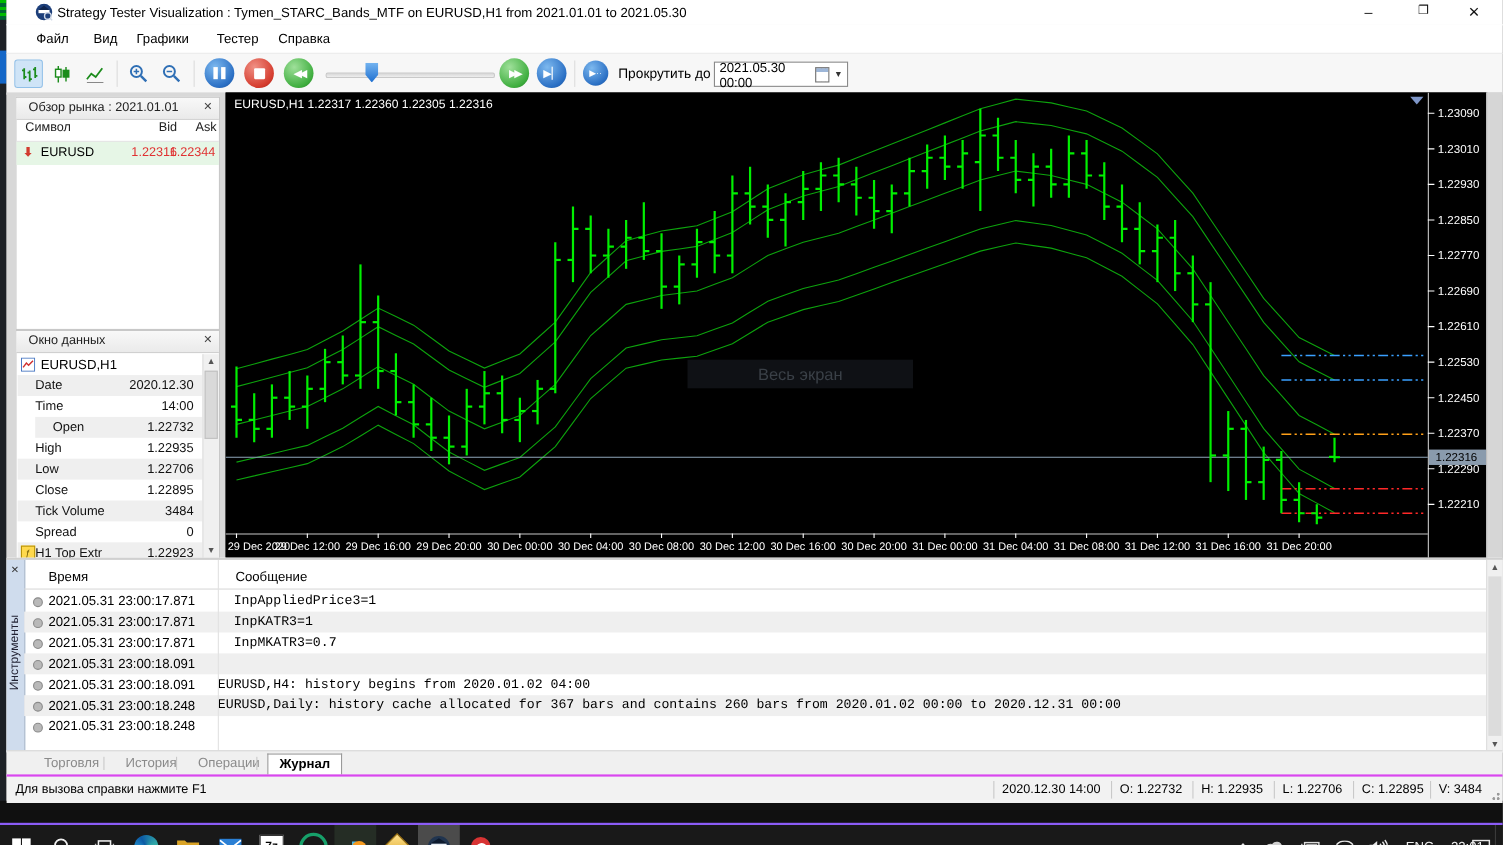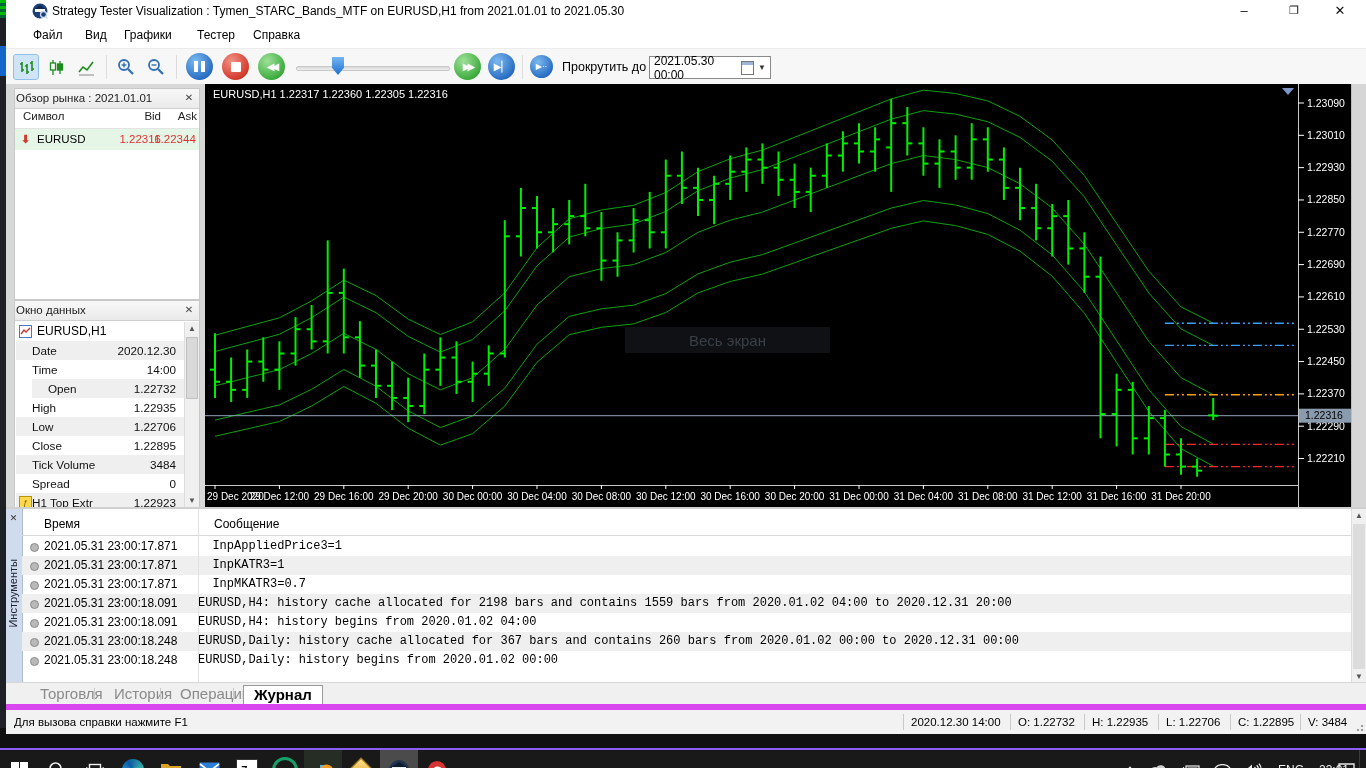--- a/index.html
+++ b/index.html
@@ -37,21 +37,21 @@
   .scrolllbl{position:absolute;top:11px;font-size:12.5px;color:#000;}
   .datefield{position:absolute;top:7px;height:21px;background:#fff;border:1px solid #8a8a8a;font-size:12px;
     display:flex;align-items:center;padding:0 4px;color:#000;}
   .calicon{width:13px;height:12px;margin-left:8px;border:1px solid #777;
     background:linear-gradient(#9db6d8 0 3px,#fff 3px),
     repeating-linear-gradient(90deg,#bbb 0 1px,transparent 1px 4px);}
   .dropdn{font-size:8px;color:#333;margin-left:4px;}
   
   .panel{position:absolute;background:#fff;border:1px solid #c8c8c8;}
   .phead{position:absolute;left:0;top:0;right:0;height:19px;background:linear-gradient(#f8f8f8,#eaeaea);
-    border-bottom:1px solid #d0d0d0;font-size:11.5px;color:#222;line-height:19px;padding-left:1px;}
+    border-bottom:1px solid #d0d0d0;font-size:11.5px;color:#222;line-height:19px;padding-left:11px;}
   .pclose{position:absolute;right:3px;top:2px;width:14px;height:14px;font-size:10px;line-height:14px;text-align:center;color:#444;}
   .mw-colhead{position:absolute;font-size:11.5px;color:#222;}
   .mw-val{color:#e03232;}
   .tabbar{position:absolute;left:0;right:0;bottom:0;height:24px;background:#f2f2f2;border-top:1px solid #d5d5d5;}
   .tab{position:absolute;top:2px;height:21px;font-size:11.5px;line-height:20px;padding:0 12px;color:#888;}
   .tab.active{background:#fff;border:1px solid #b5b5b5;border-bottom:none;color:#000;top:1px;}
   .dwrow{position:absolute;left:1px;right:15px;height:19px;font-size:11.7px;line-height:19px;color:#111;}
   .dwrow .lbl{position:absolute;left:16px;}
   .dwrow .val{position:absolute;right:8px;}
   .scrollv{position:absolute;width:14px;background:#f0f0f0;border-left:1px solid #ddd;}
@@ -68,24 +68,24 @@
   .sidetab .vlabel{position:absolute;left:1px;top:50px;font-size:11px;color:#223;writing-mode:vertical-rl;transform:rotate(180deg);}
   .loghead{position:absolute;font-size:12px;color:#000;}
   .logrow{position:absolute;left:16px;right:14px;height:19px;line-height:19px;font-size:12px;color:#000;}
   .logrow.alt{background:#efefef;}
   .logdot{position:absolute;left:8px;top:6px;width:7px;height:7px;border-radius:50%;background:#b9b9b9;border:1px solid #8a8a8a;}
   .logtime{position:absolute;left:22px;white-space:nowrap;}
   .logmsg{position:absolute;left:176px;white-space:pre;font-family:"Liberation Mono",monospace;font-size:12px;}
   .logdivider{position:absolute;top:0;bottom:0;width:1px;background:#e2e2e2;}
   
   .btabs{position:absolute;background:#f0f0f0;border-top:1px solid #d7d7d7;}
-  .btab{position:absolute;top:2px;height:18px;line-height:17px;font-size:15px;color:#8a8a8a;padding:0 10px;}
+  .btab{position:absolute;top:2px;height:18px;line-height:17px;font-size:12px;color:#8a8a8a;padding:0 10px;}
   .btab.active{background:#fff;border:1px solid #9a9a9a;border-bottom:none;color:#000;font-weight:bold;height:19px;}
   .btabsep{position:absolute;top:5px;width:1px;height:12px;background:#c9c9c9;}
-  .statusbar{position:absolute;background:#f2f2f2;border-top:6px solid #d946ef;font-size:11.5px;color:#000;}
+  .statusbar{position:absolute;background:#f2f2f2;border-top:2px solid #d946ef;font-size:11.5px;color:#000;}
   .sfield{position:absolute;top:0;height:100%;display:flex;align-items:center;white-space:nowrap;}
   .ssep{position:absolute;top:4px;width:1px;height:16px;background:#c9c9c9;}
   .grip{position:absolute;right:2px;bottom:2px;width:10px;height:10px;
     background:radial-gradient(circle at 8px 8px,#9a9a9a 1px,transparent 1.6px),
                radial-gradient(circle at 4px 8px,#9a9a9a 1px,transparent 1.6px),
                radial-gradient(circle at 8px 4px,#9a9a9a 1px,transparent 1.6px);}
   
   .taskbar{position:absolute;left:0;top:748px;width:1366px;height:40px;background:#191919;border-top:2px solid #8b5cf6;}
   .tb-slot{position:absolute;top:0;width:38px;height:40px;display:flex;align-items:center;justify-content:center;}
   .tb-underline{position:absolute;bottom:0;left:7px;right:7px;height:2px;background:#76b9ed;}
@@ -590,36 +590,34 @@
           <span class="logmsg">  InpKATR3=1</span>
         </div>
         <div class="logrow" style="top: 66px;">
           <span class="logdot"></span>
           <span class="logtime">2021.05.31 23:00:17.871</span>
           <span class="logmsg">  InpMKATR3=0.7</span>
         </div>
         <div class="logrow alt" style="top: 85px;">
           <span class="logdot"></span>
           <span class="logtime">2021.05.31 23:00:18.091</span>
-          <span class="logmsg">EURUSD,H4: history cache allocated for 2198 bars and contains 1559 bars from 2020.01.02 04:00 to 2020.12.31 20:00</span>
         </div>
         <div class="logrow" style="top: 104px;">
           <span class="logdot"></span>
           <span class="logtime">2021.05.31 23:00:18.091</span>
           <span class="logmsg">EURUSD,H4: history begins from 2020.01.02 04:00</span>
         </div>
         <div class="logrow alt" style="top: 123px;">
           <span class="logdot"></span>
           <span class="logtime">2021.05.31 23:00:18.248</span>
           <span class="logmsg">EURUSD,Daily: history cache allocated for 367 bars and contains 260 bars from 2020.01.02 00:00 to 2020.12.31 00:00</span>
         </div>
         <div class="logrow" style="top: 142px;">
           <span class="logdot"></span>
           <span class="logtime">2021.05.31 23:00:18.248</span>
-          <span class="logmsg">EURUSD,Daily: history begins from 2020.01.02 00:00</span>
         </div>
       </div>
     <div class="logdivider" style="left:192px;"></div>
     <div class="scrollv" style="right:0;top:0;bottom:0;">
       <div class="scrollarrow" style="top:0;">▲</div>
       <div class="scrollarrow" style="bottom:0;">▼</div>
       <div class="abs" style="left:1px;right:1px;top:15px;bottom:15px;background:#dcdcdc;"></div>
     </div>
   </div>
 

